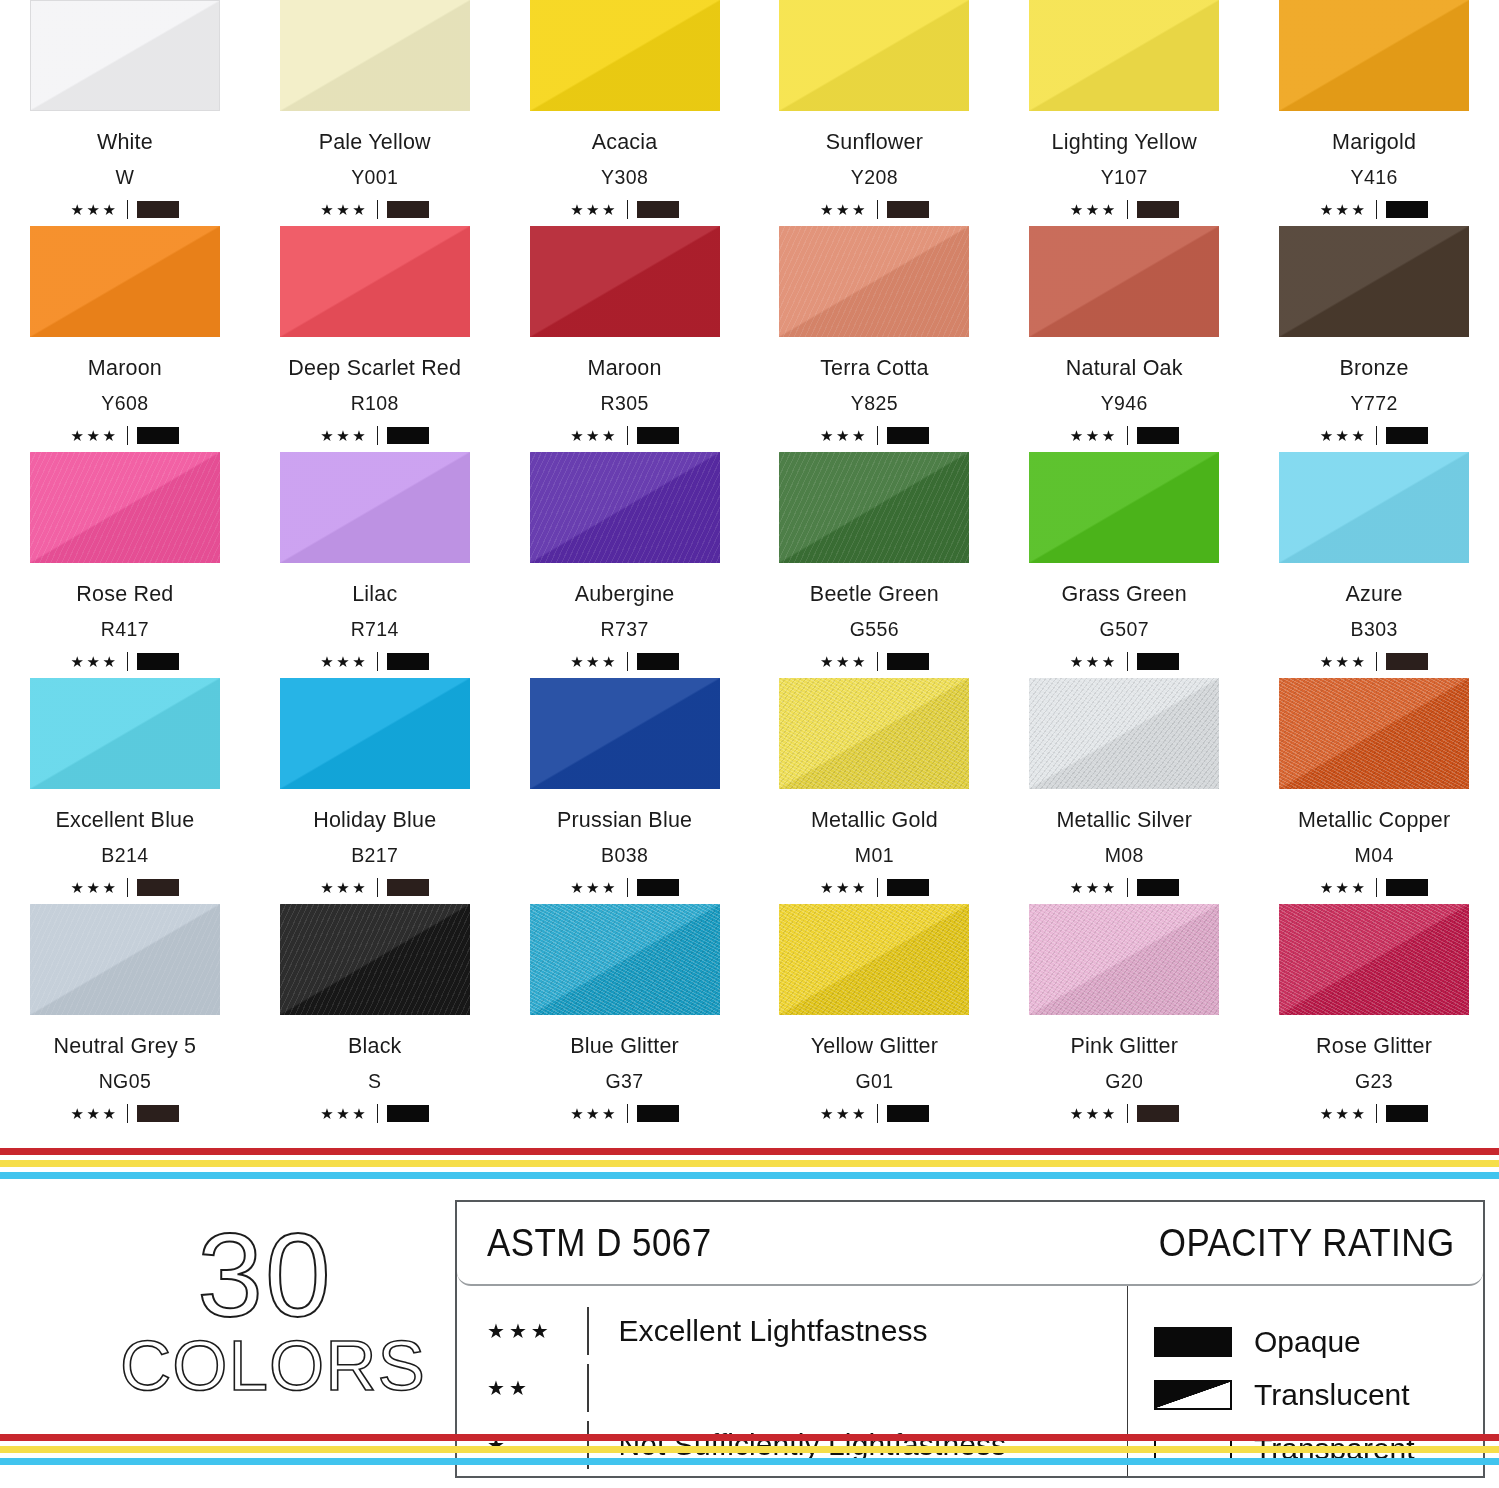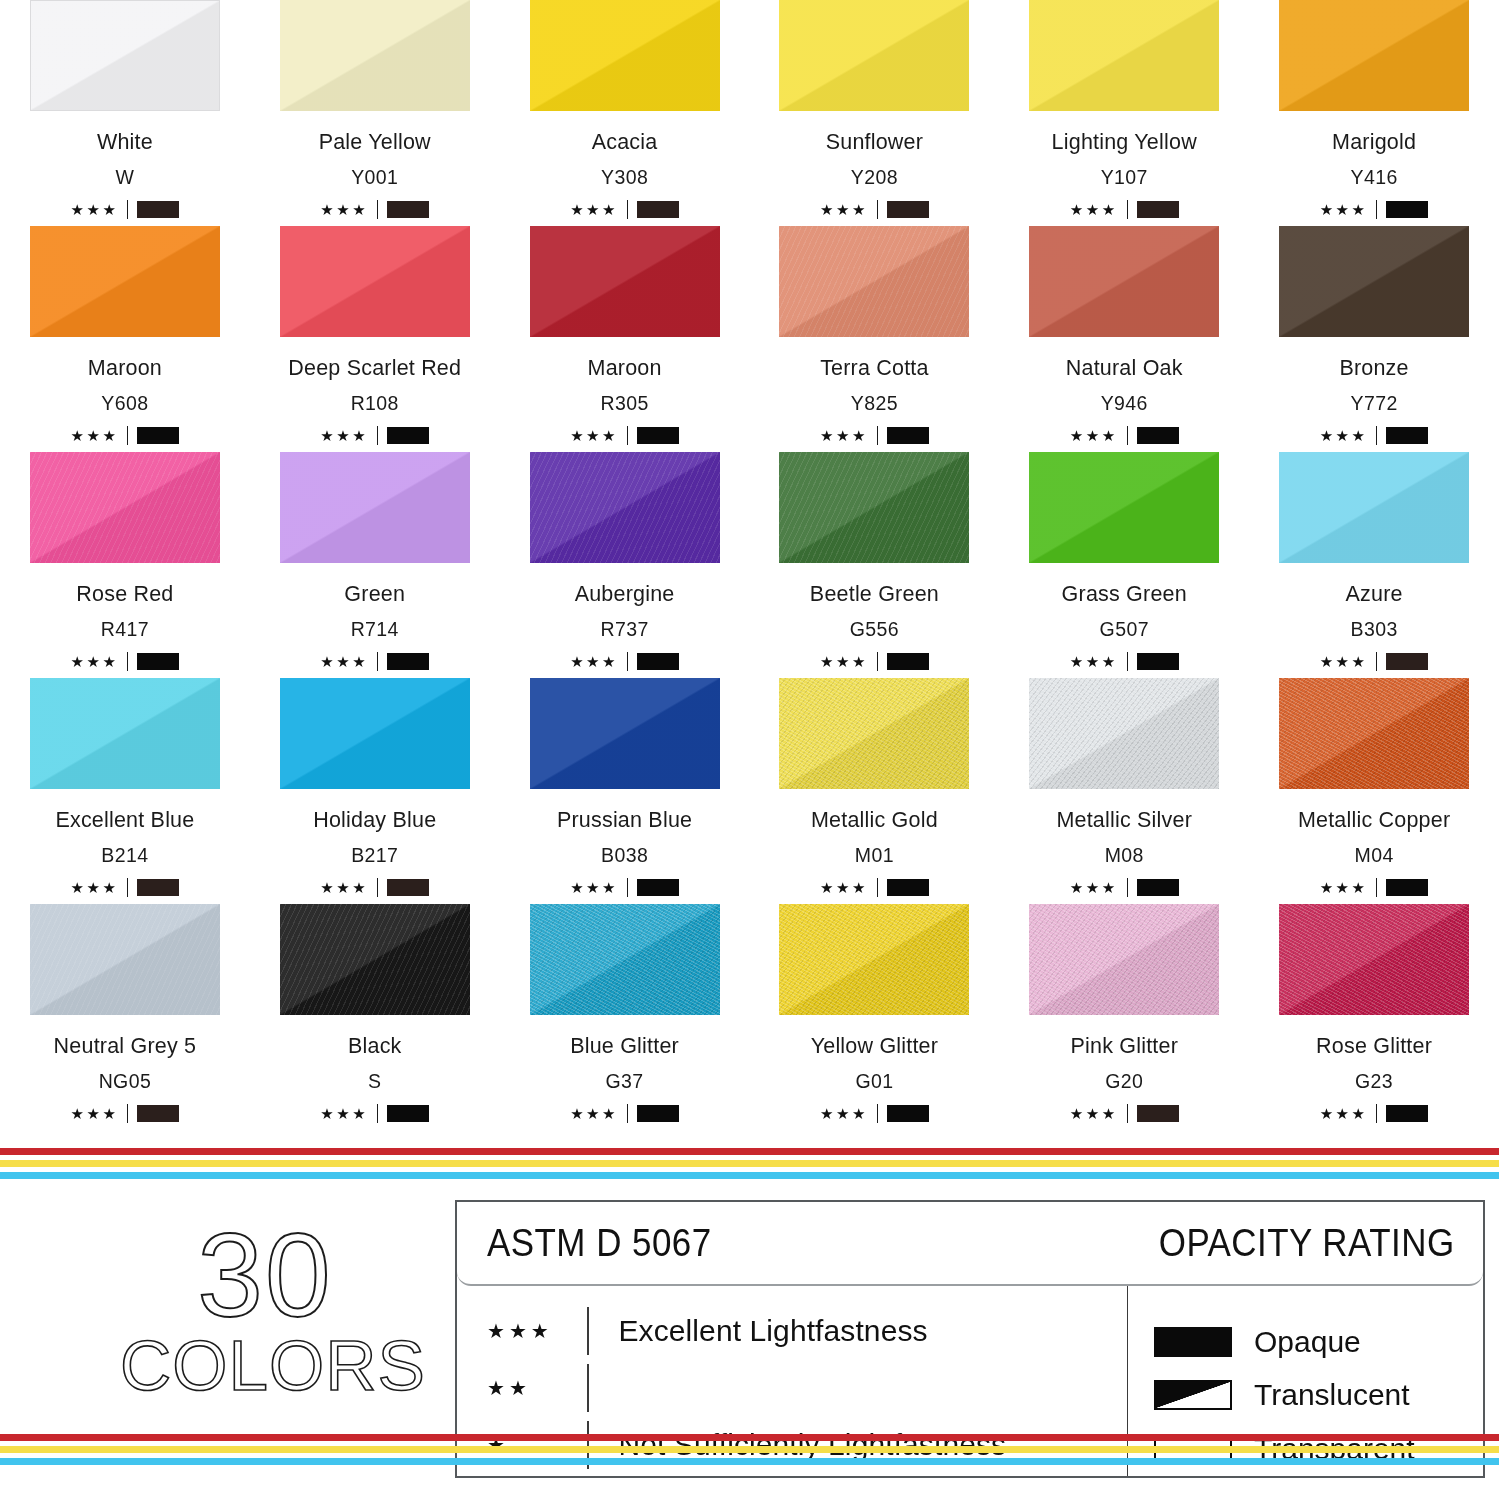--- a/index.html
+++ b/index.html
@@ -426,21 +426,21 @@
         <div class="chip-meta">
           <span class="stars">★★★</span>
           <span class="meta-sep"></span>
           <span class="opacity-mark opaque"></span>
         </div>
       </div>
       <div class="swatch-cell">
         <div class="chip" style="background: rgb(200, 154, 240);">
           <div class="sheen"></div>
         </div>
-        <div class="chip-name">Green</div>
+        <div class="chip-name">Lilac</div>
         <div class="chip-code">R714</div>
         <div class="chip-meta">
           <span class="stars">★★★</span>
           <span class="meta-sep"></span>
           <span class="opacity-mark opaque"></span>
         </div>
       </div>
       <div class="swatch-cell">
         <div class="chip textured" style="background: rgb(90, 43, 168);">
           <div class="sheen"></div>

